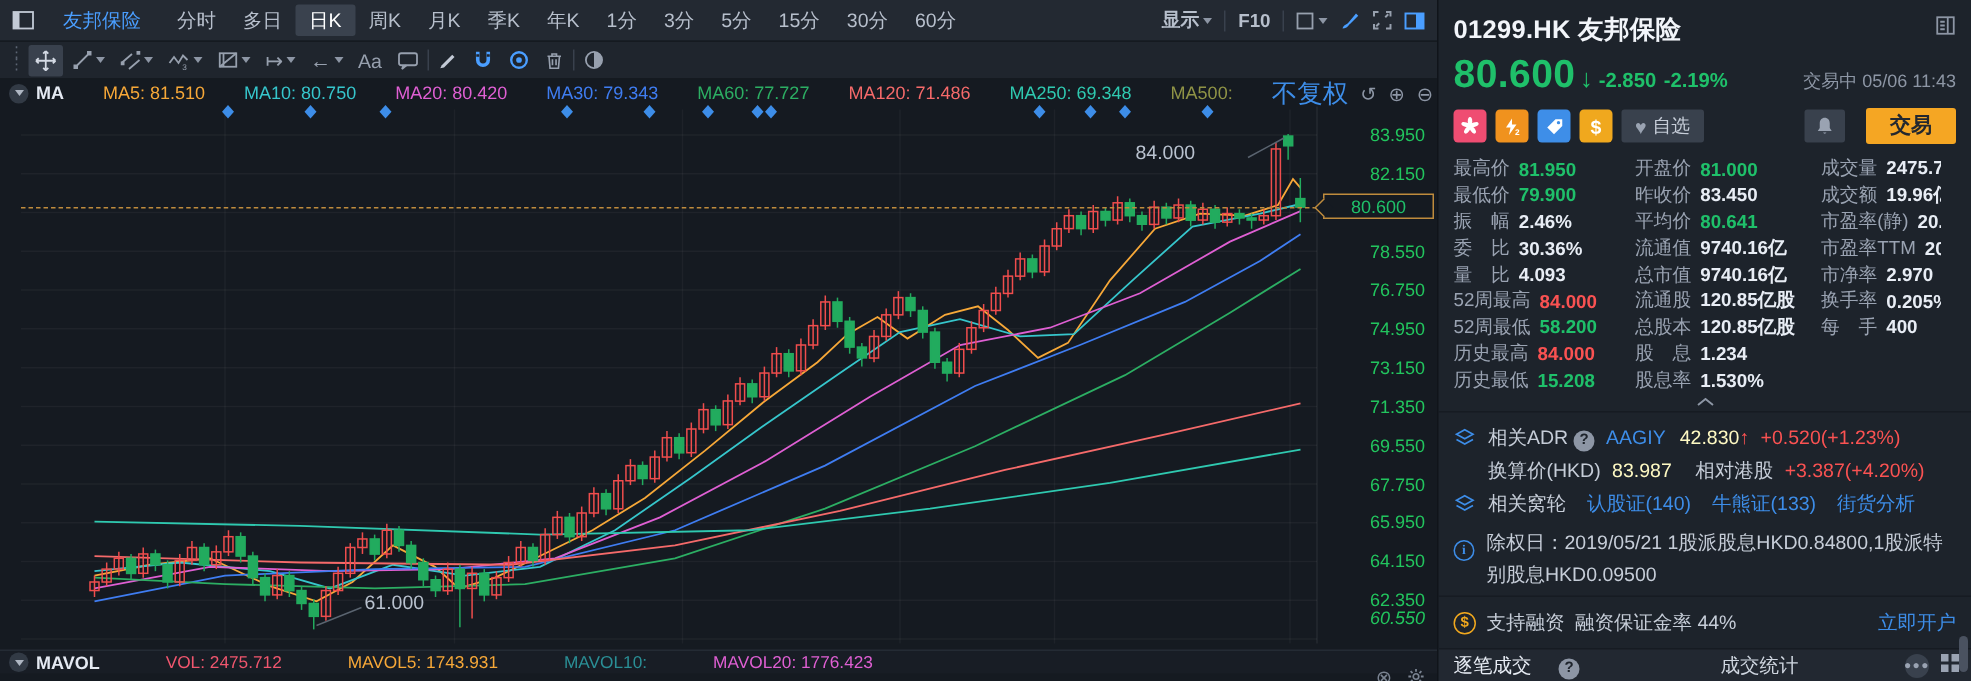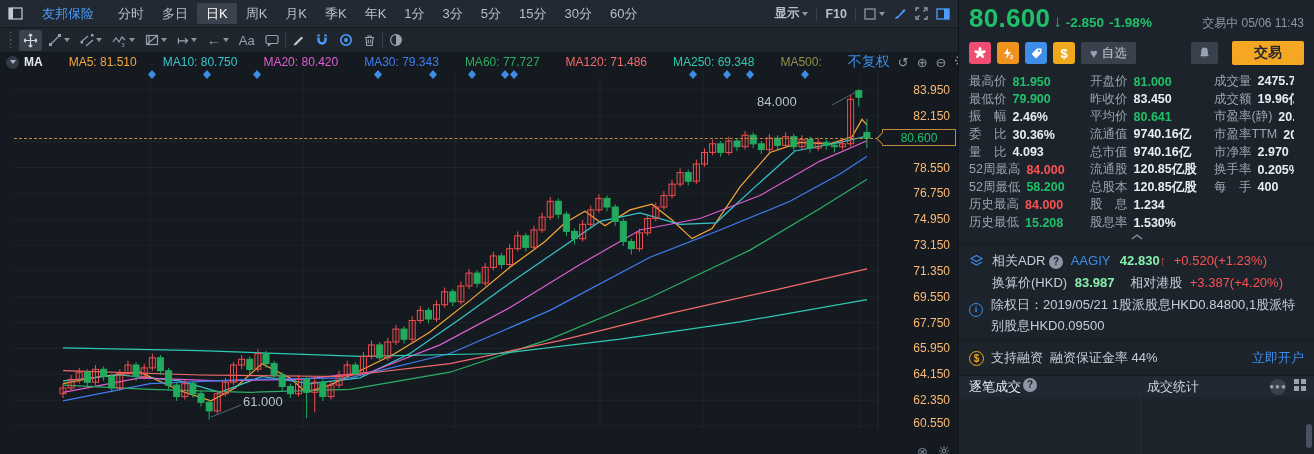--- a/index.html
+++ b/index.html
@@ -24,24 +24,24 @@
   .icon-btn.active{background:#39414d;}
   .icon-btn svg{display:block;}
   .glyph{font-size:14px;color:#97a0ae;line-height:1;}
   
   .chart{flex:1;position:relative;background:#151a21;border-top:1px solid #151a20;overflow:hidden;}
   .legend{position:absolute;top:0;left:6px;right:56px;height:18px;display:flex;align-items:center;gap:26px;font-size:12px;z-index:4;white-space:nowrap;}
   .leg-first{display:flex;align-items:center;gap:5px;color:#e4e9f2;font-weight:bold;font-size:12px;}
   .circ-btn{width:13px;height:13px;border-radius:50%;background:#323a45;display:inline-flex;align-items:center;justify-content:center;}
   .circ-btn i{width:0;height:0;border-left:3px solid transparent;border-right:3px solid transparent;border-top:4px solid #aeb6c2;}
   .leg-right{margin-left:auto;display:flex;align-items:center;gap:8px;}
-  .adjust{color:#3d8de8;font-size:14px;}
+  .adjust{color:#3d8de8;font-size:17px;}
   .leg-ico{color:#8d96a5;font-size:13px;line-height:1;}
   #plot{position:absolute;left:0;top:0;z-index:1;}
-  .yaxis .tick{position:absolute;right:8px;width:66px;text-align:right;font-size:12px;color:#fdba74;z-index:2;}
+  .yaxis .tick{position:absolute;right:8px;width:66px;text-align:right;font-size:12px;color:#22c55e;z-index:2;}
   .anno{position:absolute;color:#b9c2cf;font-size:13px;z-index:3;}
   #dashline{position:absolute;left:14px;width:864px;border-top:1px dashed #bf8b3d;z-index:2;}
   #ptag{position:absolute;right:2px;width:74px;height:17px;border:1px solid #bf8b3d;background:#151a21;color:#1fc06a;
         font-size:12px;display:flex;align-items:center;justify-content:center;z-index:5;}
   #ptag::before{content:"";position:absolute;left:-5px;top:3.5px;width:8px;height:8px;border-left:1px solid #bf8b3d;border-bottom:1px solid #bf8b3d;transform:rotate(45deg);background:#151a21;}
   .vlegend{position:absolute;left:0;right:0;top:380px;height:16px;border-top:1px solid #242b34;background:#181d25;
            display:flex;align-items:center;gap:44px;padding-left:6px;font-size:11.5px;z-index:4;white-space:nowrap;}
   .chart-bot{position:absolute;right:8px;top:391px;display:flex;gap:10px;z-index:5;color:#7a8391;font-size:11px;align-items:center;}
   
   .rpanel{width:356px;background:#1d232b;border-left:1px solid #10141a;position:relative;overflow:hidden;display:flex;flex-direction:column;}
@@ -51,46 +51,46 @@
   .rp-price-row{padding:3px 10px 0 10px;display:flex;align-items:baseline;}
   .big-price{font-size:26px;font-weight:bold;color:#1fc06a;letter-spacing:.3px;}
   .arrow-dn{color:#1fc06a;font-size:17px;font-weight:bold;margin:0 4px 0 3px;}
   .chg{color:#1fc06a;font-size:13.5px;font-weight:bold;margin-right:5px;}
   .status{margin-left:auto;color:#8d96a5;font-size:12px;}
   .badges{padding:7px 10px 0 10px;display:flex;align-items:center;gap:6px;}
   .badge{width:22px;height:22px;border-radius:3px;display:flex;align-items:center;justify-content:center;color:#fff;font-weight:bold;font-size:13px;}
   .pill{height:22px;background:#39414d;border-radius:2px;display:flex;align-items:center;gap:4px;padding:0 9px;font-size:12.5px;color:#c6cdd8;}
   .heart{color:#9aa3b2;font-size:13px;}
   .bell-btn{margin-left:auto;}
-  .trade-btn{width:72px;height:24px;background:#f5a623;color:#23282f;font-weight:bold;font-size:14px;border-radius:2px;
+  .trade-btn{width:60px;height:24px;background:#f5a623;color:#23282f;font-weight:bold;font-size:14px;border-radius:2px;
              display:flex;align-items:center;justify-content:center;margin-left:8px;}
   .stats{padding:8px 20px 0 10px;display:grid;grid-template-columns:121px 124px 1fr;grid-auto-rows:17.6px;font-size:12.5px;}
   .cell{display:flex;gap:6px;align-items:center;overflow:hidden;white-space:nowrap;}
   .cl{color:#9aa3b2;}
   .cv{font-weight:bold;}
   .g{color:#1fc06a;} .r{color:#fa5252;} .w{color:#e8edf5;}
   .chev{height:12px;display:flex;justify-content:center;align-items:center;}
   .section{border-top:1px solid #161b22;padding:6px 10px 4px 10px;font-size:13px;}
   .srow-i{display:flex;gap:8px;line-height:22px;}
   .srow-i .ic{flex:none;padding-top:4px;}
   .blue{color:#3d8de8;}
-  .redv{color:#86efac;font-weight:bold;}
+  .redv{color:#fef9c3;font-weight:normal;}
   .redt{color:#fa5252;}
   .lgray{color:#c6cdd8;}
   .links a{color:#3d8de8;text-decoration:none;margin-right:14px;}
   .qmark{width:14px;height:14px;border-radius:50%;background:#8d96a5;color:#1d232b;font-size:10px;font-weight:bold;
          display:inline-flex;align-items:center;justify-content:center;}
   .imark{width:14px;height:14px;border-radius:50%;border:1px solid #3d8de8;color:#3d8de8;font-size:9px;font-weight:bold;
          display:inline-flex;align-items:center;justify-content:center;font-family:"Liberation Serif",serif;}
   .dmark{width:15px;height:15px;border-radius:50%;border:1.5px solid #f0a81e;color:#f0a81e;font-size:10px;font-weight:bold;
          display:inline-flex;align-items:center;justify-content:center;}
   .margin-row{border-top:1px solid #161b22;padding:8px 10px;display:flex;align-items:center;gap:7px;font-size:13px;}
   .open-link{margin-left:auto;color:#3d8de8;}
   .trades-head{border-top:1px solid #161b22;background:#222831;height:22px;display:flex;align-items:center;font-size:13px;flex:none;}
-  .th-left{width:182px;display:flex;align-items:flex-start;gap:2px;padding-left:10px;}
+  .th-left{width:182px;display:flex;align-items:flex-end;gap:18px;padding-left:10px;}
   .th-right{flex:1;display:flex;align-items:center;gap:6px;padding:0 8px 0 6px;}
   .th-icons{margin-left:auto;display:flex;align-items:center;gap:8px;}
   .more-ico{width:16px;height:16px;border-radius:50%;background:#39414d;color:#9aa3b2;font-size:8px;letter-spacing:1px;
             display:flex;align-items:center;justify-content:center;}
   .trades-body{flex:1;display:flex;overflow:hidden;font-size:13px;}
   .tb-left{width:182px;border-right:1px solid #272e38;}
   .tb-right2{flex:1;}
   .sthumb{position:absolute;right:2px;top:424px;width:6px;height:24px;background:#4a5260;border-radius:3px;z-index:6;}
 </style>
 </head>
@@ -529,48 +529,71 @@
           <div class="tick" style="top: 107.544px;">78.550</div>
           <div class="tick" style="top: 133.392px;">76.750</div>
           <div class="tick" style="top: 159.24px;">74.950</div>
           <div class="tick" style="top: 185.088px;">73.150</div>
           <div class="tick" style="top: 210.936px;">71.350</div>
           <div class="tick" style="top: 236.784px;">69.550</div>
           <div class="tick" style="top: 262.632px;">67.750</div>
           <div class="tick" style="top: 288.48px;">65.950</div>
           <div class="tick" style="top: 314.328px;">64.150</div>
           <div class="tick" style="top: 340.176px;">62.350</div>
-          <div class="tick" style="top: 363px;">60.550</div>
+          <div class="tick" style="top: 352px; font-style: italic;">60.550</div>
         </div>
       <div id="dashline" style="top: 85.106px;"></div>
       <div id="ptag" style="top: 76.106px;">80.600</div>
       <div id="annos">
           <div class="anno" style="left: 757px; top: 41px;">84.000</div>
           <div class="anno" style="left: 243px; top: 341px;">61.000</div>
         </div>
 
+      <div class="vlegend">
+        <span class="leg-first">
+          <span class="circ-btn">
+              <i></i>
+            </span>
+          <span>MAVOL</span>
+        </span>
+        <span id="vollegend" style="display:flex;gap:44px;">
+            <span style="color: rgb(240, 86, 110);">VOL: 2475.712</span>
+            <span style="color: rgb(247, 168, 56);">MAVOL5: 1743.931</span>
+            <span style="color: rgb(42, 143, 150);">MAVOL10:</span>
+            <span style="color: rgb(223, 95, 211);">MAVOL20: 1776.423</span>
+          </span>
+      </div>
 
       <div class="chart-bot">
         <span style="font-size:13px;">⊗</span>
         <span>
           <svg width="12" height="12" viewBox="0 0 13 13" stroke="#7a8391" fill="none">
               <circle cx="6.5" cy="6.5" r="2" stroke-width="1.2"></circle>
               <path d="M6.5 1v2M6.5 10v2M1 6.5h2M10 6.5h2M2.6 2.6l1.4 1.4M9 9l1.4 1.4M10.4 2.6L9 4M4 9l-1.4 1.4" stroke-width="1.3"></path>
             </svg>
         </span>
       </div>
     </div>
   </div>
 
   <div class="rpanel">
+    <div class="rp-head">
+      <span class="rp-title">01299.HK 友邦保险</span>
+      <span class="doc-ico">
+        <svg width="14" height="14" viewBox="0 0 14 14" stroke="#8d96a5" fill="none" stroke-width="1.2">
+            <rect x="1.5" y="1.5" width="11" height="11"></rect>
+            <path d="M8.5 1.5v11M3.5 4.5h3M3.5 7h3M3.5 9.5h3"></path>
+          </svg>
+      </span>
+    </div>
     <div class="rp-price-row">
       <span class="big-price">80.600</span>
       <span class="arrow-dn">↓</span>
       <span class="chg">-2.850</span>
-      <span class="chg">-1.98%</span>
+      <span class="chg">-2.19%</span>
       <span class="status">交易中 05/06 11:43</span>
     </div>
     <div class="badges">
       <span class="badge" style="background:#ef4d72;">
         <svg width="14" height="14" viewBox="0 0 14 14">
             <g fill="#fff">
               <ellipse cx="7" cy="4" rx="1.5" ry="3" transform="rotate(0 7 7)"></ellipse>
               <ellipse cx="7" cy="4" rx="1.5" ry="3" transform="rotate(72 7 7)"></ellipse>
               <ellipse cx="7" cy="4" rx="1.5" ry="3" transform="rotate(144 7 7)"></ellipse>
               <ellipse cx="7" cy="4" rx="1.5" ry="3" transform="rotate(216 7 7)"></ellipse>
@@ -731,20 +754,31 @@
             <span class="redt" style="margin-left:4px;">+0.520(+1.23%)</span>
           </div>
           <div>
             <span class="lgray">换算价(HKD)</span>
             <span class="redv" style="margin-left:4px;">83.987</span>
             <span class="lgray" style="margin-left:12px;">相对港股</span>
             <span class="redt" style="margin-left:4px;">+3.387(+4.20%)</span>
           </div>
         </div>
       </div>
+      <div class="srow-i">
+        <span class="ic">
+          <svg width="15" height="15" viewBox="0 0 15 15" fill="none" stroke="#3d8de8" stroke-width="1.1">
+              <path d="M7.5 1.5l5.5 3-5.5 3-5.5-3z"></path>
+              <path d="M2 8l5.5 3L13 8"></path>
+            </svg>
+        </span>
+        <div class="links">
+          <span class="lgray" style="margin-right:14px;">相关窝轮</span><a href="#">认股证(140)</a><a href="#">牛熊证(133)</a><a href="#">街货分析</a>
+        </div>
+      </div>
       <div class="srow-i" style="line-height:21px;">
         <span class="ic" style="padding-top:3px;"><span class="imark">i</span></span>
         <div class="lgray" style="padding-right:4px;">除权日：2019/05/21  1股派股息HKD0.84800,1股派特别股息HKD0.09500</div>
       </div>
     </div>
 
     <div class="margin-row">
       <span class="dmark">$</span>
       <span class="lgray">支持融资</span>
       <span class="lgray">融资保证金率 44%</span>

